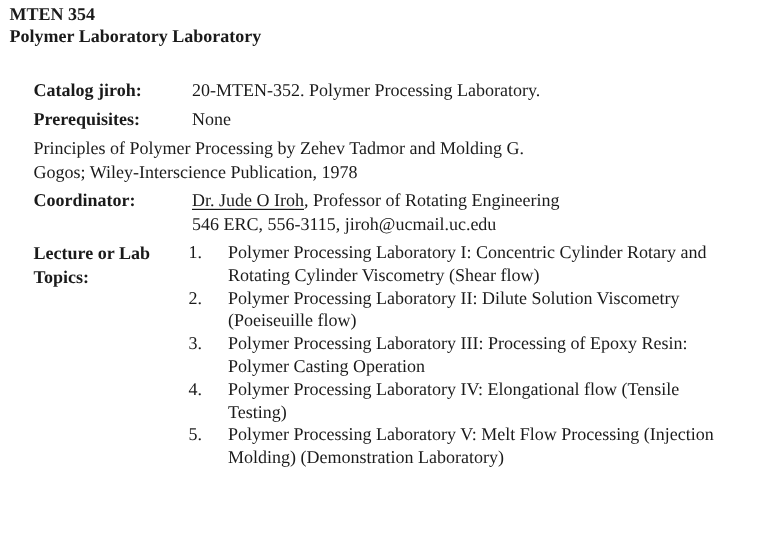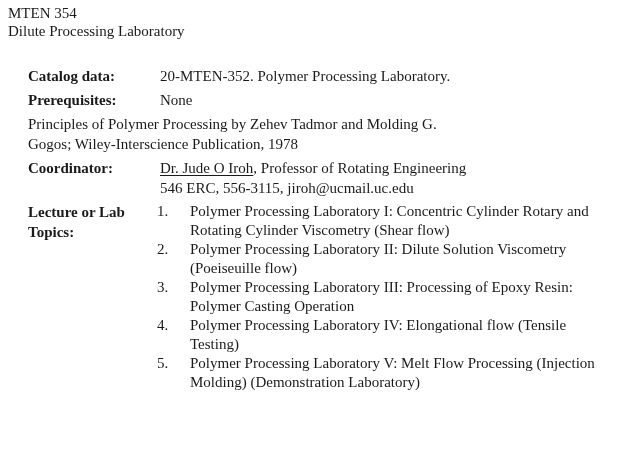--- a/index.html
+++ b/index.html
@@ -10,21 +10,21 @@
     overflow: hidden;
     font-family: "Liberation Serif", "DejaVu Serif", serif;
     font-size: 15px;
     color: #1a1a1a;
     -webkit-font-smoothing: antialiased;
   }
   .page { width: 639px; height: 452px; }
 
   .doc-header {
     margin: 5px 0 26px 8px;
-    font-weight: 400;
+    font-weight: 700;
     line-height: 17.5px;
   }
 
   .row {
     display: flex;
     margin: 0 0 4px 28px;
     line-height: 20px;
   }
   .row.tight { margin-bottom: 0; }
   .row .label {
@@ -54,25 +54,25 @@
   }
   .topic-text { flex: 1; }
 </style>
 </head>
 <body>
 
 <div class="page">
 
   <div class="doc-header">
     <div>MTEN 354</div>
-    <div>Dilute Processing Laboratory</div>
+    <div>Polymer Laboratory Laboratory</div>
   </div>
 
   <div class="row">
-    <div class="label">Catalog data:</div>
+    <div class="label">Catalog jiroh:</div>
     <div class="value">20-MTEN-352. Polymer Processing Laboratory.</div>
   </div>
 
   <div class="row">
     <div class="label">Prerequisites:</div>
     <div class="value">None</div>
   </div>
 
   <div class="row">
     <div class="value">

